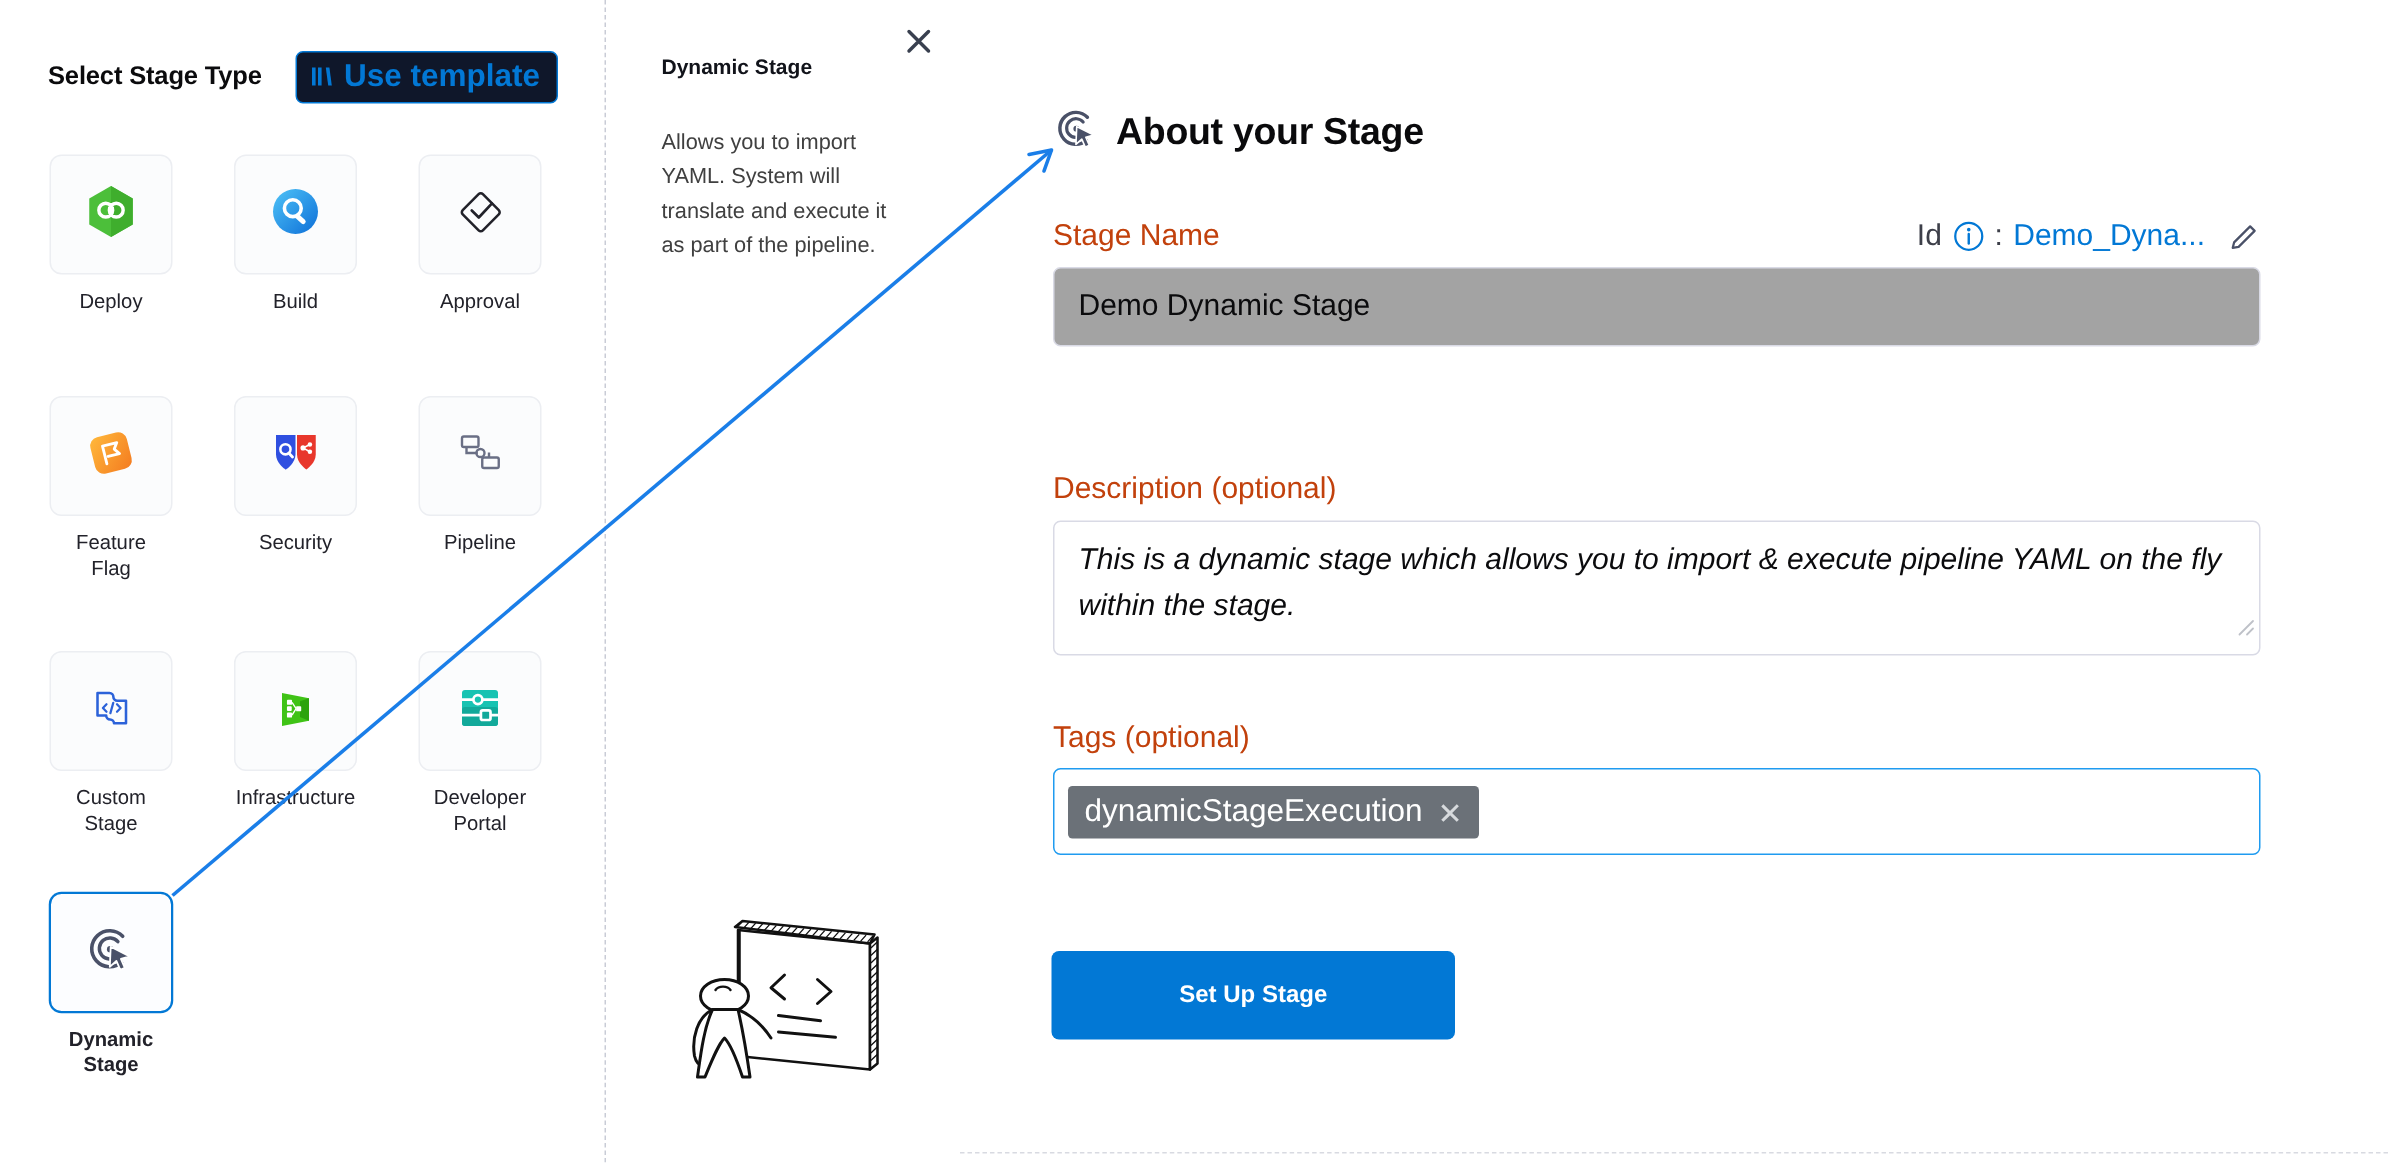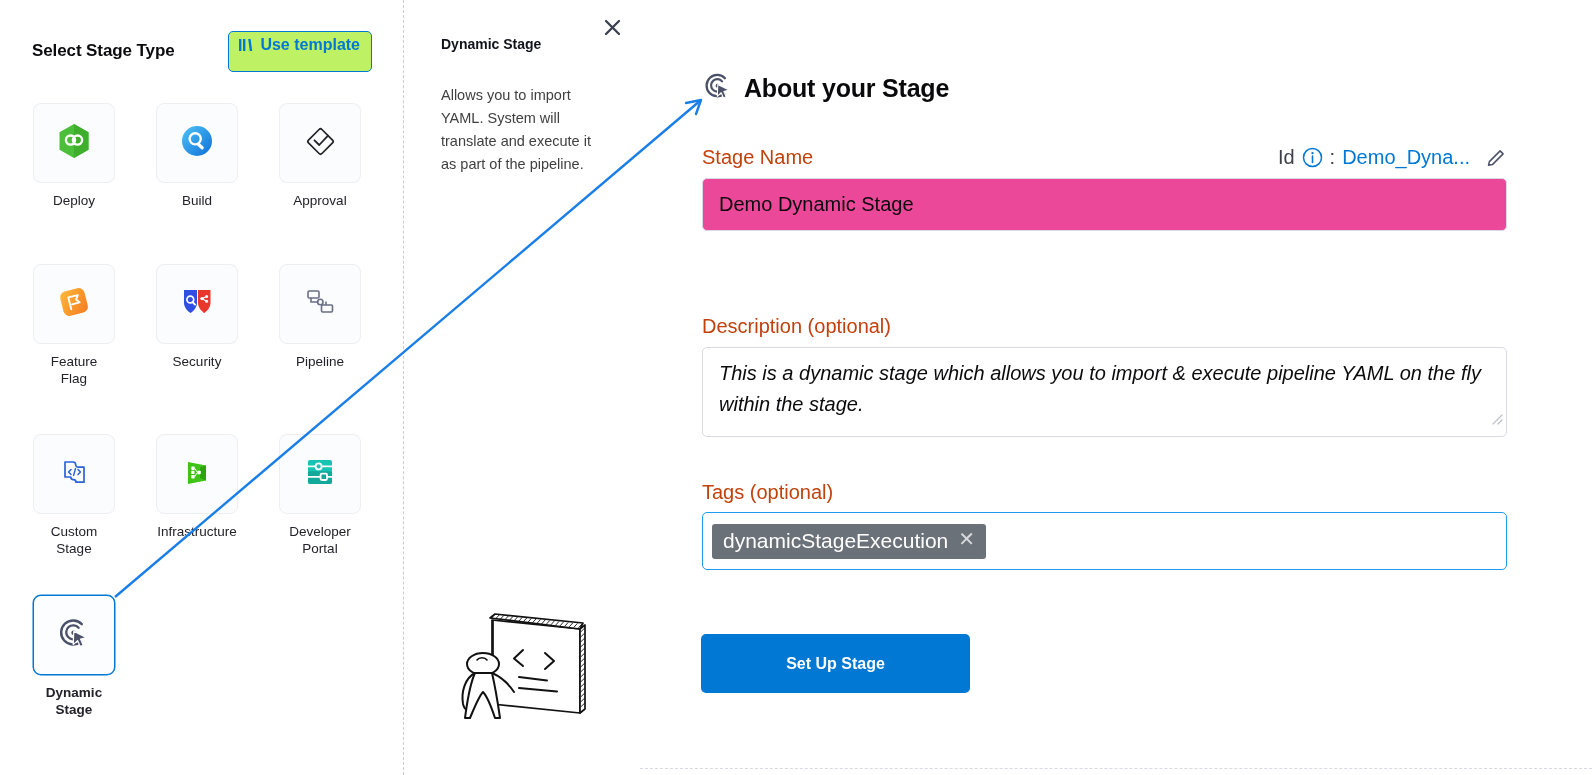--- a/index.html
+++ b/index.html
@@ -23,22 +23,22 @@
   .left-header {
     position: absolute; left: 32px; top: 36px; width: 340px; height: 30px;
     display: flex; align-items: center; justify-content: space-between;
   }
   .left-title {
     font-size: 17px; font-weight: bold; color: #0b0b0d; letter-spacing: -0.1px;
   }
   .use-template-btn {
     display: flex; align-items: center; gap: 6px;
     border: 1px solid #0278d5; border-radius: 5px;
-    padding: 4px 11px 17px 9px; background: #bef264; cursor: pointer;
-    color: #0278d5; font-size: 16px; font-weight: bold;
+    padding: 4px 11px 5px 9px; background: #0f172a; cursor: pointer;
+    color: #0278d5; font-size: 21px; font-weight: bold;
     font-family: "Liberation Sans", sans-serif;
   }
   .tmpl-icon { display:inline-flex; align-items:center; }
 
   .grid {
     position: absolute; left: 33px; top: 103px;
     width: 340px;
     display: grid;
     grid-template-columns: repeat(3, 82px);
     column-gap: 41px;
@@ -100,42 +100,42 @@
   .label-row { display: flex; align-items: center; justify-content: space-between; }
   .field-label { font-size: 20px; color: #c2410c; }
   .id-row { display: flex; align-items: center; gap: 7px; font-size: 20px; color: #3d3f49; }
   .id-value { color: #0278d5; }
   .pencil { margin-left: 8px; cursor: pointer; display:inline-flex; }
   .info-dot { cursor: pointer; display:inline-flex; }
 
   .text-input {
     margin-top: 9px;
     width: 805px; height: 53px;
-    border: 1px solid #d9dae5; border-radius: 5px; background: #ec4899;
+    border: 1px solid #d9dae5; border-radius: 5px; background: #a3a3a3;
     display: flex; align-items: center;
     padding: 0 16px; font-size: 20px; color: #0b0b0d;
     font-family: "Liberation Sans", sans-serif;
   }
   .textarea-box {
     margin-top: 9px;
     width: 805px; height: 90px;
     border: 1px solid #d9dae5; border-radius: 5px; background: #fff;
     padding: 10px 16px; font-size: 20px; line-height: 31px; color: #0b0b0d;
     position: relative; overflow: hidden; font-style: italic;
   }
   .resize-grip { position: absolute; right: 3px; bottom: 2px; opacity: .55; }
 
   .tags-box {
     margin-top: 8px;
     width: 805px; height: 58px;
     border: 1px solid #1f9bf0; border-radius: 5px; background: #fff;
     display: flex; align-items: center; padding: 0 9px;
   }
   .tag-chip {
-    display: flex; align-items: flex-start; gap: 10px;
+    display: flex; align-items: flex-end; gap: 10px;
     background: #6b7178; color: #fff; border-radius: 3px;
     padding: 5px 11px 6px 11px; font-size: 21px;
   }
   .tag-x { color: #d7dadd; font-size: 20px; cursor: pointer; line-height: 1; }
 
   .setup-btn {
     position: absolute; left: 701px; top: 634px;
     width: 269px; height: 59px;
     background: #0278d5; border: none; border-radius: 5px;
     color: #fff; font-size: 16px; font-weight: bold; cursor: pointer;

